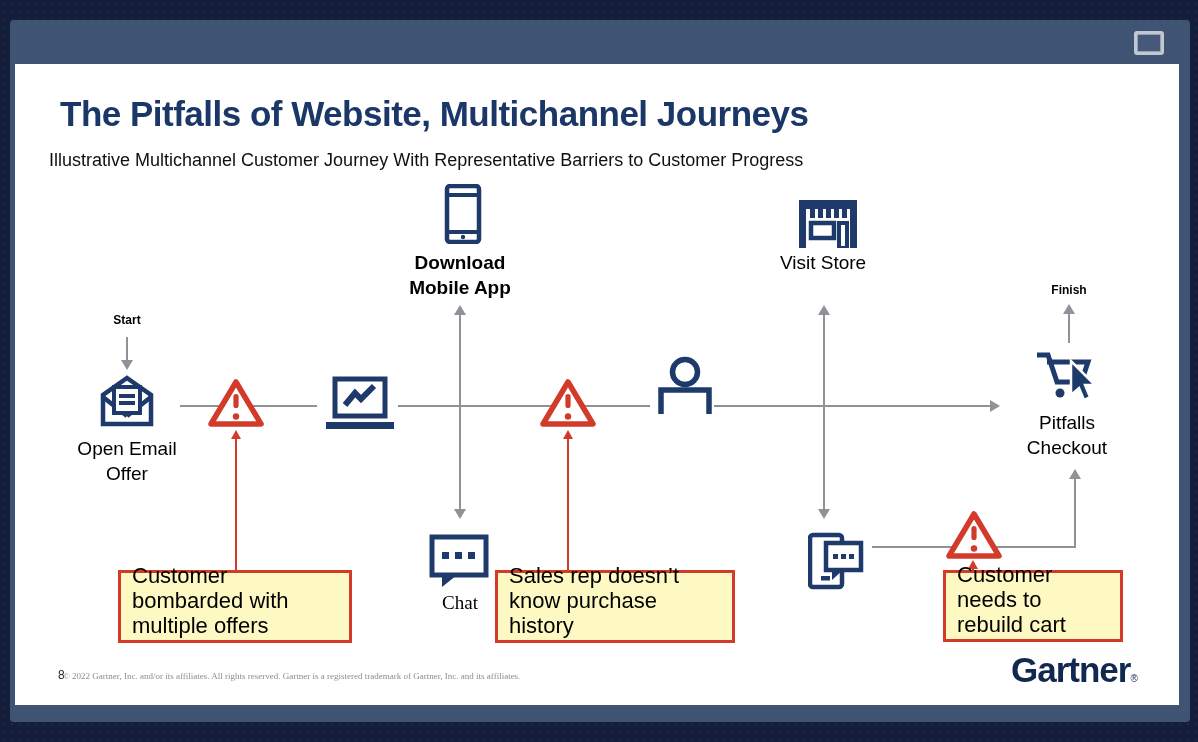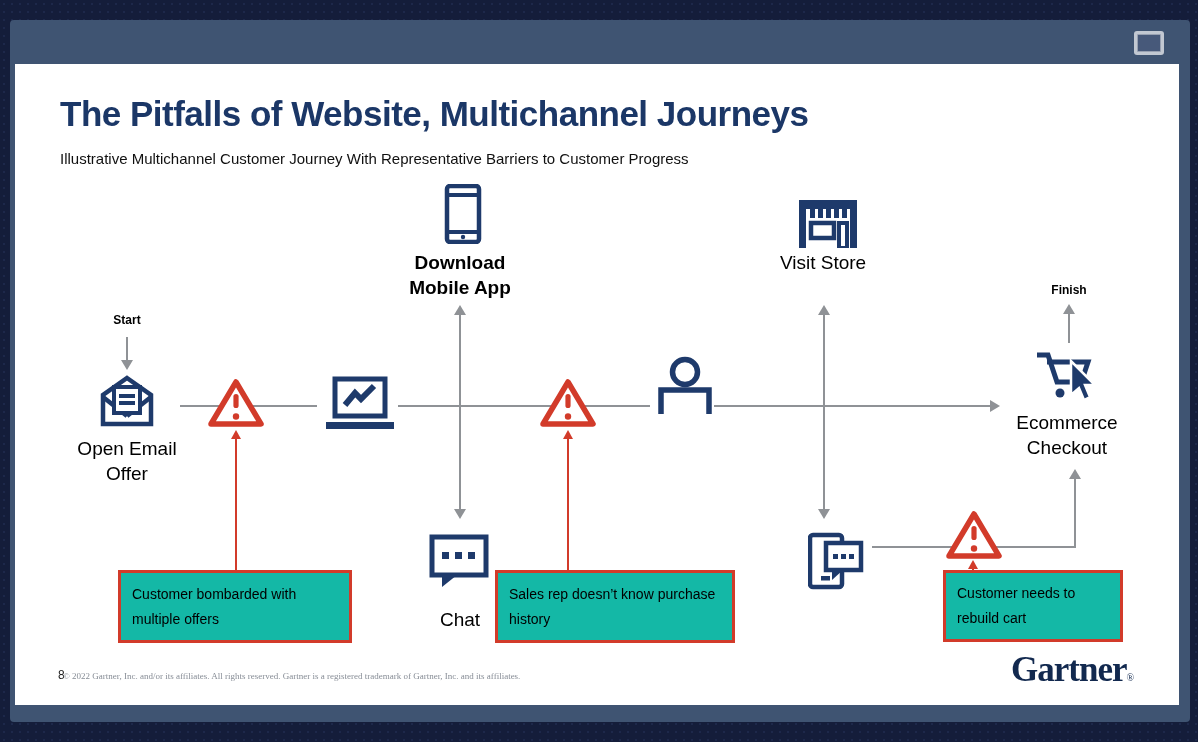--- a/index.html
+++ b/index.html
@@ -29,46 +29,46 @@
   .slide {
     position:absolute; left:5px; top:44px; width:1164px; height:641px;
     background:#ffffff;
   }
   .title {
     position:absolute; left:45px; top:30px;
     font-size:35px; font-weight:bold; color:#1b3767; letter-spacing:-.5px;
     white-space:nowrap;
   }
   .subtitle {
-    position:absolute; left:45px; top:86px;
-    font-size:15px; color:#101010; white-space:nowrap;
+    position:absolute; left:34px; top:86px;
+    font-size:18px; color:#101010; white-space:nowrap;
   }
   .label {
     position:absolute; font-size:19px; line-height:25px; color:#000;
     text-align:center;
   }
   .endpoint { font-weight:bold; font-size:12px; color:#000; }
   .hline { position:absolute; height:2px; background:#8f9296; }
   .vline { position:absolute; width:2px; background:#8f9296; }
   .rline { position:absolute; width:2px; background:#d23b2a; }
   .ah-up   { position:absolute; width:0; height:0; border-left:6px solid transparent; border-right:6px solid transparent; border-bottom:10px solid #8f9296; }
   .ah-down { position:absolute; width:0; height:0; border-left:6px solid transparent; border-right:6px solid transparent; border-top:10px solid #8f9296; }
   .ah-right{ position:absolute; width:0; height:0; border-top:6px solid transparent; border-bottom:6px solid transparent; border-left:10px solid #8f9296; }
   .r-ah-up { position:absolute; width:0; height:0; border-left:5px solid transparent; border-right:5px solid transparent; border-bottom:9px solid #d23b2a; }
   .icon { position:absolute; }
   .callout {
-    position:absolute; background:#14b8a6; border:3px solid #d23b2a;
-    display:flex; align-items:center; padding:2px 11px;
-    font-size:14px; line-height:25px; color:#000; text-align:left;
+    position:absolute; background:#fef9c3; border:3px solid #d23b2a;
+    display:flex; align-items:flex-end; padding:2px 11px;
+    font-size:22px; line-height:25px; color:#000; text-align:left;
   }
   .page-num { position:absolute; left:43px; top:604px; font-size:12px; color:#222; }
   .copyright { position:absolute; left:48px; top:607px; font-size:9px; color:#878d96;font-family:Liberation Serif, serif; }
   .logo {
     position:absolute; left:996px; top:586px;
-    font-size:35px; font-weight:bold; color:#12294f; letter-spacing:-1px;font-family:Liberation Serif, serif;
+    font-size:35px; font-weight:bold; color:#12294f; letter-spacing:-1px;
   }
   .logo .reg { font-size:10px; font-weight:normal; vertical-align:baseline; }
 </style>
 </head>
 <body>
 
 <div class="frame">
   <div class="winbtn">
     <div class="inner"></div>
   </div>
@@ -193,23 +193,23 @@
     <div class="icon" style="left:930px; top:446px;">
       <svg width="58" height="50" viewBox="0 0 58 50" aria-hidden="true">
         <polygon points="29,4 54,46 4,46" fill="#ffffff" stroke="#d23b2a" stroke-width="5.5" stroke-linejoin="round"></polygon>
         <rect x="26.4" y="16" width="5.2" height="14" rx="2.6" fill="#d23b2a"></rect>
         <circle cx="29" cy="38.5" r="3.2" fill="#d23b2a"></circle>
       </svg>
     </div>
 
     <div class="label" style="left:52px; top:372px; width:120px;">Open Email Offer</div>
     <div class="label" style="left:385px; top:186px; width:120px;font-weight:bold;">Download Mobile App</div>
-    <div class="label" style="left:405px; top:543px; width:80px;">Chat</div>
+    <div class="label" style="left:405px; top:526px; width:80px;font-family:Liberation Serif, serif;">Chat</div>
     <div class="label" style="left:748px; top:186px; width:120px;">Visit Store</div>
-    <div class="label" style="left:987px; top:346px; width:130px;">Ecommerce Checkout</div>
+    <div class="label" style="left:987px; top:346px; width:130px;">Pitfalls Checkout</div>
 
     <div class="r-ah-up" style="left:216px; top:366px;"></div>
     <div class="rline" style="left:220px; top:374px; height:132px;"></div>
     <div class="callout" style="left:103px; top:506px; width:234px; height:73px;">
       <span>Customer bombarded with multiple offers</span>
     </div>
 
     <div class="r-ah-up" style="left:548px; top:366px;"></div>
     <div class="rline" style="left:552px; top:374px; height:132px;"></div>
     <div class="callout" style="left:480px; top:506px; width:240px; height:73px;">

